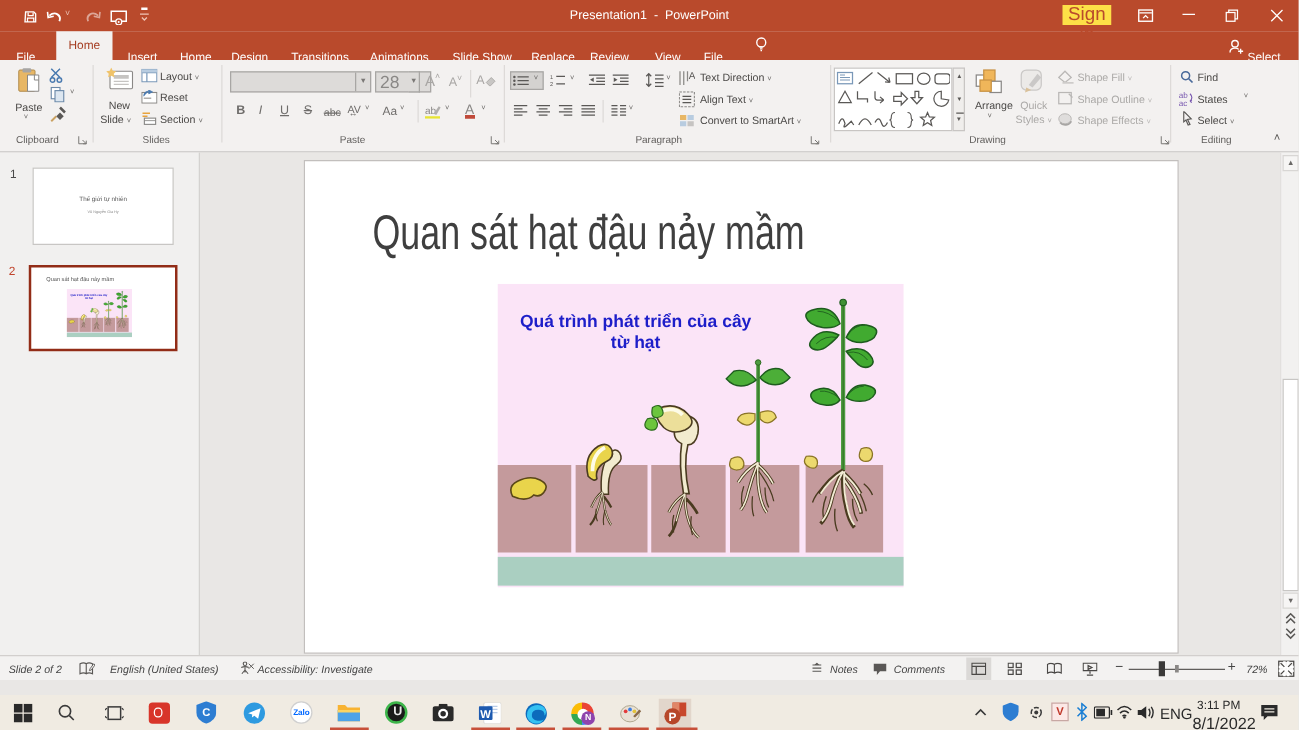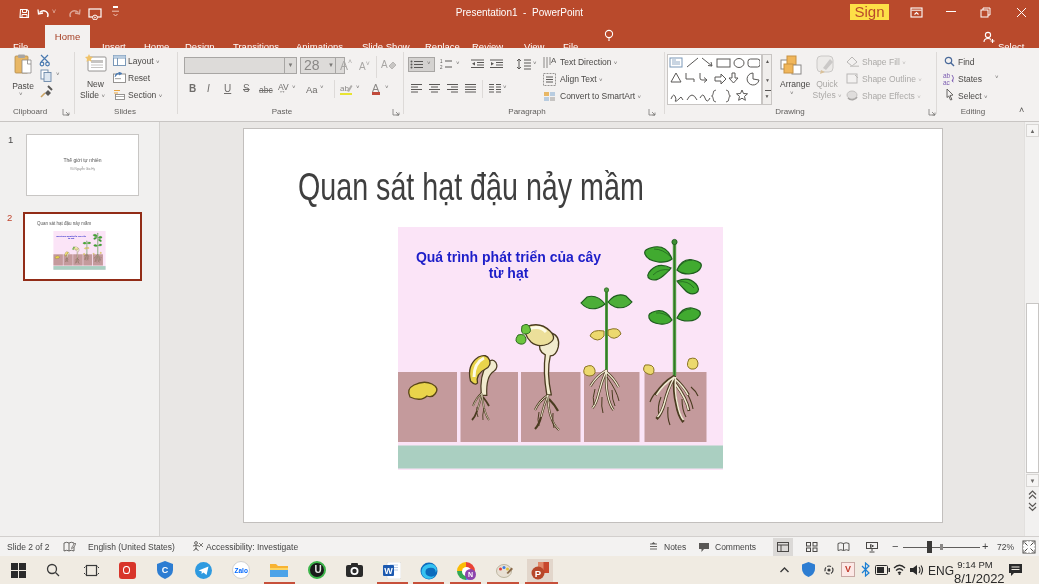--- a/index.html
+++ b/index.html
@@ -19,21 +19,21 @@
   .gray { color:#a8a6a4; }
   .ribtext.gray { color:#aba9a7; }
   .ribtext { position:absolute; font-size:8.5px; color:#4a4846; white-space:nowrap; }
   .chev { font-size:6px; color:#6a6866; }
   
   #panel { left:0; top:122px; width:160px; height:414px; background:#f1f0ef; border-right:1px solid #d4d2d0; }
   #canvas { left:160px; top:122px; width:864px; height:414px; background:#e9e7e5; }
   #slide { position:absolute; left:83px; top:6px; width:700px; height:395px; background:#fff; border:1px solid #c2bfbd; }
   #scroll { left:1024px; top:122px; width:15px; height:414px; background:#f2f1f0; border-left:1px solid #e2e0de; }
   
-  #statusbar { left:0; top:536px; width:1039px; height:20px; background:#f3f2f1; border-top:1px solid #d2cfcd; font-size:8.5px; color:#444; }
+  #statusbar { left:0; top:524px; width:1039px; height:20px; background:#f3f2f1; border-top:1px solid #d2cfcd; font-size:8.5px; color:#444;font-style:italic; }
   
   #taskbar { left:0; top:556px; width:1039px; height:28px; background:#f0ebe2; }
 </style>
 </head>
 <body>
   <div class="abs" id="titlebar">
 
     <svg class="abs" style="left:19px;top:8px" width="11" height="11" viewBox="0 0 11 11">
       <path d="M1.5 1.5 h6.5 l1.5 1.5 v6.5 h-8.5 z" fill="none" stroke="#fff" stroke-width="1.1"></path>
       <path d="M3.5 2 v2.5 h4 V2" fill="none" stroke="#fff" stroke-width="1"></path>
@@ -628,19 +628,19 @@
     </svg>
     <svg class="abs" style="left:893px;top:8px" width="13" height="11" viewBox="0 0 13 11">
       <path d="M1 4 Q6.5 -1.5 12 4 M3 6.5 Q6.5 3 10 6.5 M5 9 Q6.5 7.5 8 9" fill="none" stroke="#2a2a2a" stroke-width="1.2"></path>
       <circle cx="6.5" cy="10" r="1" fill="#2a2a2a"></circle>
     </svg>
     <svg class="abs" style="left:910px;top:8px" width="14" height="12" viewBox="0 0 14 12">
       <path d="M0 4 h3 L7 1 V11 L3 8 H0 Z" fill="#2a2a2a"></path>
       <path d="M9 3 Q11 6 9 9 M11 1.5 Q14 6 11 10.5" fill="none" stroke="#2a2a2a" stroke-width="1.1"></path>
     </svg>
     <div class="abs" style="left:928px;top:8px;font-size:12px;color:#2a2a2a">ENG</div>
-    <div class="abs" style="left:954px;top:3px;width:42px;text-align:center;font-size:9.5px;color:#2a2a2a">9:14 PM</div>
+    <div class="abs" style="left:954px;top:3px;width:42px;text-align:center;font-size:9.5px;color:#2a2a2a">3:11 PM</div>
     <div class="abs" style="left:954px;top:15px;width:42px;text-align:right;font-size:13px;color:#2a2a2a">8/1/2022</div>
     <svg class="abs" style="left:1008px;top:7px" width="15" height="14" viewBox="0 0 15 14">
       <path d="M1 1 h13 v9 h-8 l-3 3 v-3 h-2 z" fill="#2a2a2a"></path>
       <path d="M3.5 4 h8 M3.5 6.5 h8" stroke="#f0ebe2" stroke-width="1"></path>
     </svg>
   </div>
 
 </body></html>

